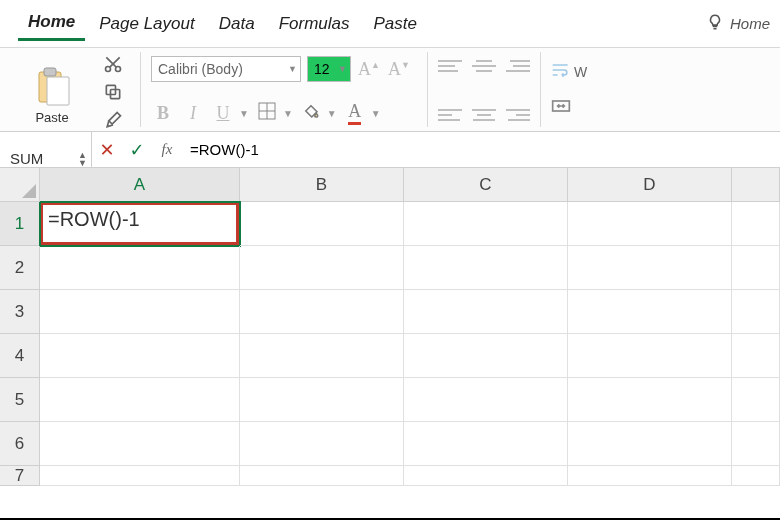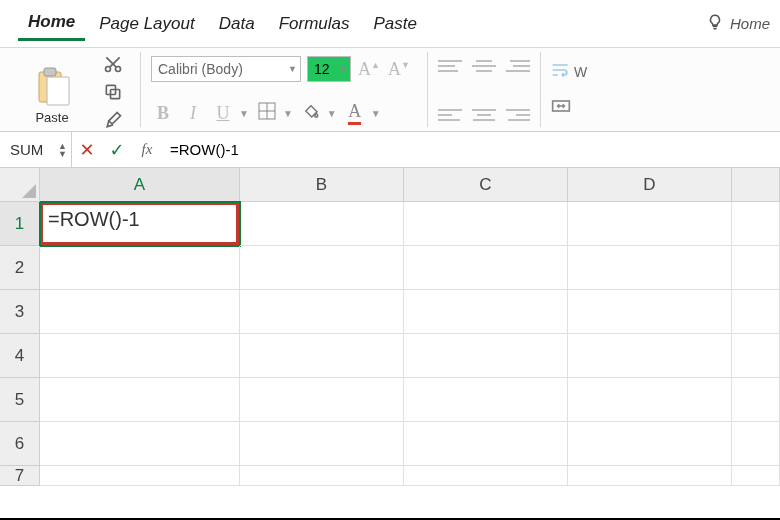--- a/index.html
+++ b/index.html
@@ -36,21 +36,21 @@
   .align-btn { width: 24px; height: 20px; cursor: pointer; display: flex; flex-direction: column; justify-content: center; gap: 3px; }
   .align-line { height: 2px; background: #bfbfbf; }
   
   .wrap-group { display: flex; flex-direction: column; justify-content: space-around; }
   .wrap-btn { display: flex; align-items: center; gap: 3px; font-size: 14px; color: #666; cursor: pointer; }
   
   .caret { position: absolute; right: 4px; top: 50%; transform: translateY(-50%); font-size: 9px; color: #888; }
   .relbox { position: relative; display: inline-block; }
   
   .formula-bar { display: flex; align-items: center; height: 36px; border-bottom: 1px solid #cfcfcf; }
-  .name-box { width: 72px; height: 100%; display: flex; align-items: center; border-right: 1px solid #cfcfcf; padding: 0 4px 0 10px; font-size: 15px; }
+  .name-box { width: 92px; height: 100%; display: flex; align-items: flex-end; border-right: 1px solid #cfcfcf; padding: 0 4px 0 10px; font-size: 15px; }
   .name-box-text { flex: 1; }
   .name-box-steppers { display: flex; flex-direction: column; font-size: 9px; color: #666; line-height: 8px; }
   .fb-btn { width: 30px; height: 100%; display: flex; align-items: center; justify-content: center; cursor: pointer; font-size: 18px; }
   .fb-cancel { color: #c0392b; }
   .fb-accept { color: #107c41; }
   .fb-fx { font-family: "Times New Roman", serif; font-style: italic; color: #666; font-size: 15px; width: 30px; text-align: center; cursor: pointer; }
   .fb-input { flex: 1; padding: 0 8px; font-size: 15px; height: 100%; border: none; outline: none; }
   
   .sheet { display: grid; grid-template-columns: 40px 200px 164px 164px 164px 48px; }
   .hdr-cell { background: #eeeeee; border-right: 1px solid #cfcfcf; border-bottom: 1px solid #cfcfcf; height: 34px; display: flex; align-items: center; justify-content: center; font-size: 17px; color: #444; cursor: pointer; }

